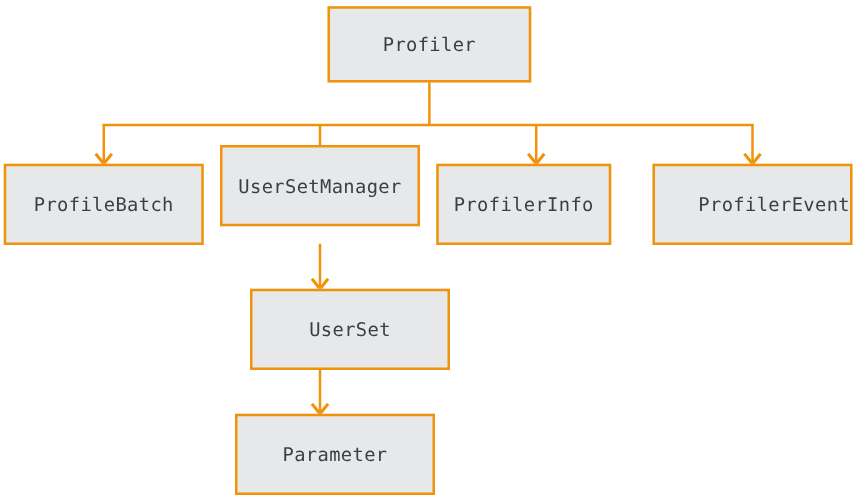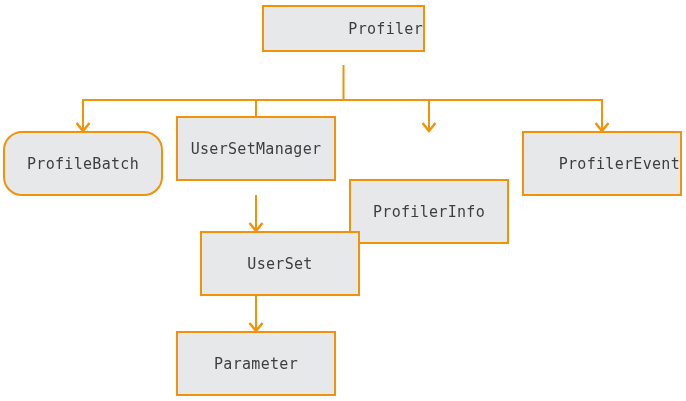--- a/index.html
+++ b/index.html
@@ -66,35 +66,35 @@
       <path d="M 76.5 123 L 83 131 L 89.5 123" class="arrow-head"></path>
       <path d="M 249.5 123 L 256 131 L 262.5 123" class="arrow-head"></path>
       <path d="M 422.5 123 L 429 131 L 435.5 123" class="arrow-head"></path>
       <path d="M 595.5 123 L 602 131 L 608.5 123" class="arrow-head"></path>
       <path d="M 256 196 L 256 230" class="edge-line"></path>
       <path d="M 249.5 223 L 256 231 L 262.5 223" class="arrow-head"></path>
       <path d="M 256 296 L 256 330" class="edge-line"></path>
       <path d="M 249.5 323 L 256 331 L 262.5 323" class="arrow-head"></path>
     </svg>
   <div id="node-layer">
-      <div class="node" style="left: 262px; top: 5px; width: 163px; height: 47px; justify-content: flex-end;">
+      <div class="node" style="left: 262px; top: 5px; width: 163px; height: 61px;">
         <span class="node-label">Profiler</span>
       </div>
-      <div class="node" style="left: 3px; top: 131px; width: 160px; height: 65px; border-radius: 19px;">
+      <div class="node" style="left: 3px; top: 131px; width: 160px; height: 65px;">
         <span class="node-label">ProfileBatch</span>
       </div>
       <div class="node" style="left: 176px; top: 116px; width: 160px; height: 65px; justify-content: center;">
         <span class="node-label">UserSetManager</span>
       </div>
-      <div class="node" style="left: 349px; top: 131px; width: 160px; height: 65px; margin-top: 48px;">
+      <div class="node" style="left: 349px; top: 131px; width: 140px; height: 65px;">
         <span class="node-label">ProfilerInfo</span>
       </div>
       <div class="node" style="left: 522px; top: 131px; width: 160px; height: 65px; justify-content: flex-end;">
         <span class="node-label">ProfilerEvent</span>
       </div>
       <div class="node" style="left: 176px; top: 231px; width: 160px; height: 65px; margin-left: 24px;">
         <span class="node-label">UserSet</span>
       </div>
-      <div class="node" style="left: 176px; top: 331px; width: 160px; height: 65px;">
+      <div class="node" style="left: 188px; top: 331px; width: 160px; height: 65px;">
         <span class="node-label">Parameter</span>
       </div>
     </div>
 </div>
 
 </body></html>

